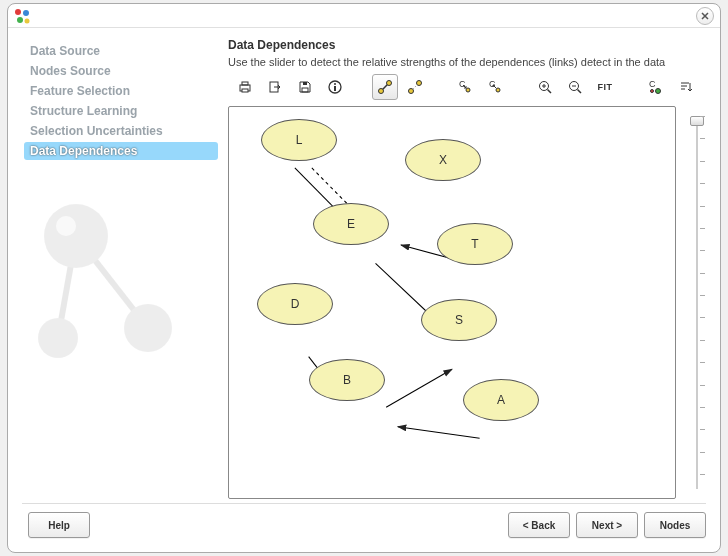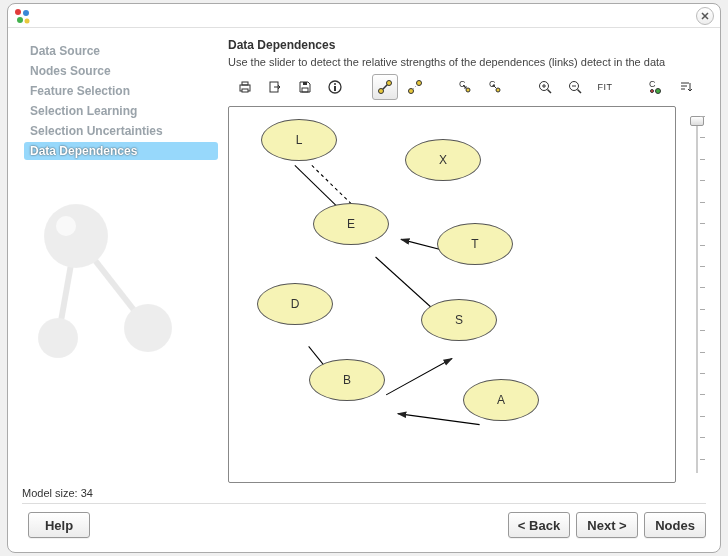--- a/index.html
+++ b/index.html
@@ -120,21 +120,21 @@
       justify-content: center;
       cursor: pointer;
     }
     .tool-btn.active {
       border: 1px solid #aaa;
       background: linear-gradient(#fff, #e8e8e8);
     }
     .tool-sep {
       width: 16px;
     }
-    .fit-label { font-size: 9px; font-weight: normal; color: #333; letter-spacing: 0.5px; }
+    .fit-label { font-size: 9px; font-weight: bold; color: #333; letter-spacing: 0.5px; }
     .canvas-wrap {
       flex: 1;
       display: flex;
     }
     .canvas {
       flex: 1;
       border: 1px solid #888;
       border-radius: 2px;
       background: #fff;
       position: relative;
@@ -211,21 +211,21 @@
       display: flex;
       align-items: center;
     }
     .btn {
       min-width: 62px;
       height: 26px;
       border: 1px solid #999;
       border-radius: 3px;
       background: linear-gradient(#ffffff, #ececec);
       font-family: inherit;
-      font-size: 13px;
+      font-size: 10px;
       font-weight: bold;
       color: #333;
       cursor: pointer;
       margin-left: 6px;
       box-shadow: 0 1px 0 rgba(0,0,0,0.05);
     }
     .spacer { flex: 1; }
   </style>
 </head>
 <body>
@@ -253,21 +253,21 @@
         <line x1="48" y1="38" x2="120" y2="130" stroke="#666" stroke-width="6"></line>
         <line x1="48" y1="38" x2="30" y2="140" stroke="#666" stroke-width="6"></line>
         <circle cx="48" cy="38" r="32" fill="#888"></circle>
         <circle cx="38" cy="28" r="10" fill="#fff" opacity="0.7"></circle>
         <circle cx="120" cy="130" r="24" fill="#888"></circle>
         <circle cx="30" cy="140" r="20" fill="#888"></circle>
       </svg>
       <div class="sidebar-item"><span>Data Source</span></div>
       <div class="sidebar-item"><span>Nodes Source</span></div>
       <div class="sidebar-item"><span>Feature Selection</span></div>
-      <div class="sidebar-item"><span>Selection Learning</span></div>
+      <div class="sidebar-item"><span>Structure Learning</span></div>
       <div class="sidebar-item"><span>Selection Uncertainties</span></div>
       <div class="sidebar-item selected"><span>Data Dependences</span></div>
     </div>
 
     <div class="content">
       <div class="heading">Data Dependences</div>
       <div class="subheading">Use the slider to detect the relative strengths of the dependences (links) detect in the data</div>
 
       <div class="toolbar">
         <div class="tool-btn">
@@ -435,21 +435,20 @@
             <div class="slider-tick" style="top:84%"></div>
             <div class="slider-tick" style="top:90%"></div>
             <div class="slider-tick" style="top:96%"></div>
           </div>
         </div>
       </div>
     </div>
   </div>
 
   <div class="footer">
-    <div class="model-size">Model size: 34</div>
     <div class="footer-sep"></div>
     <div class="button-row">
       <button class="btn">Help</button>
       <div class="spacer"></div>
       <button class="btn">&lt; Back</button>
       <button class="btn">Next &gt;</button>
       <button class="btn">Nodes</button>
     </div>
   </div>
 </div>

